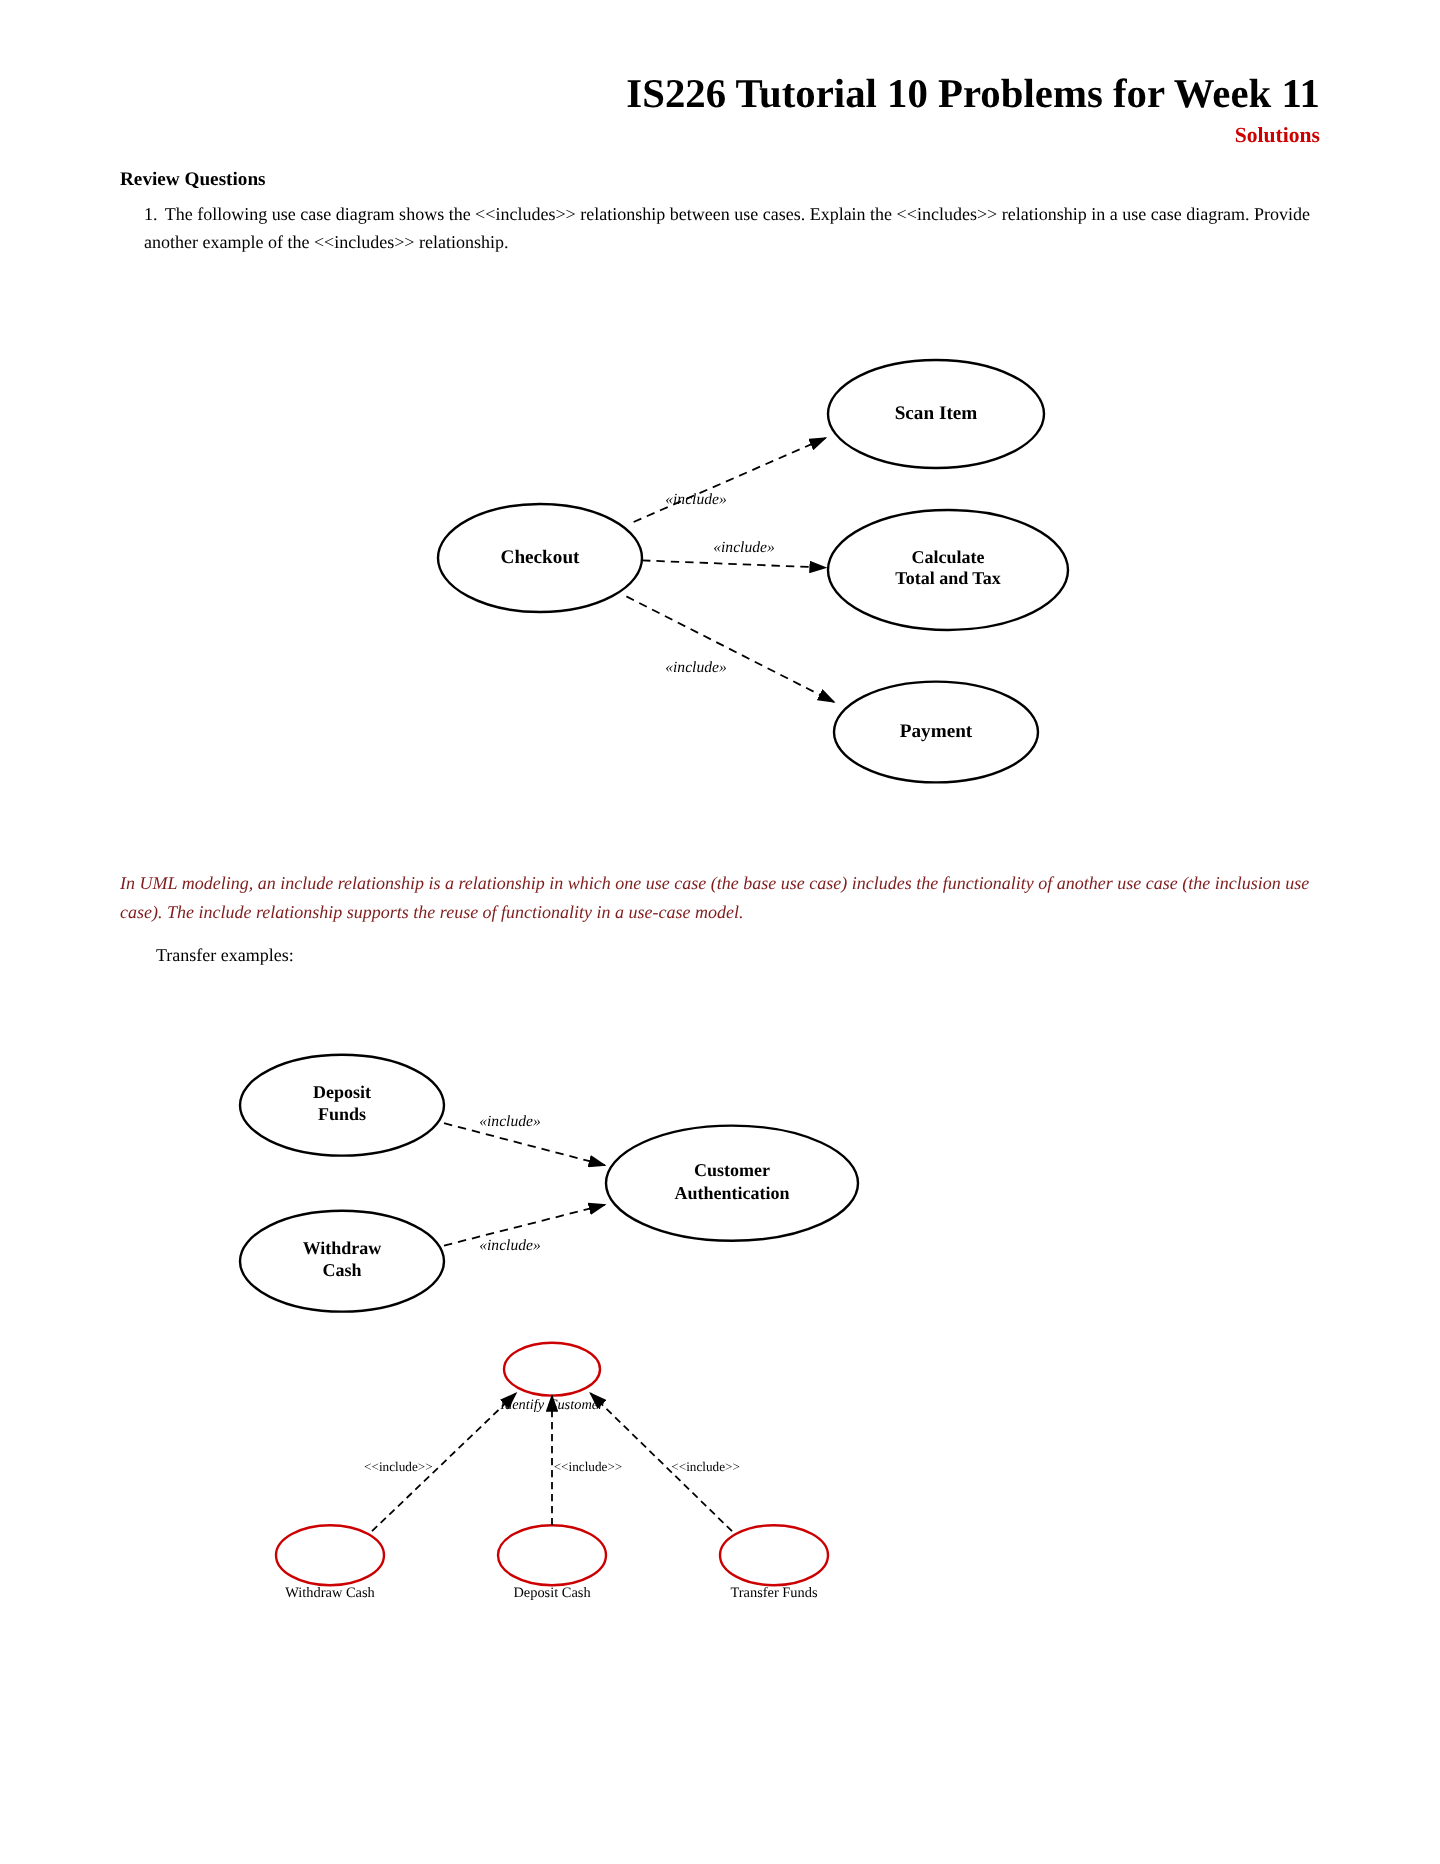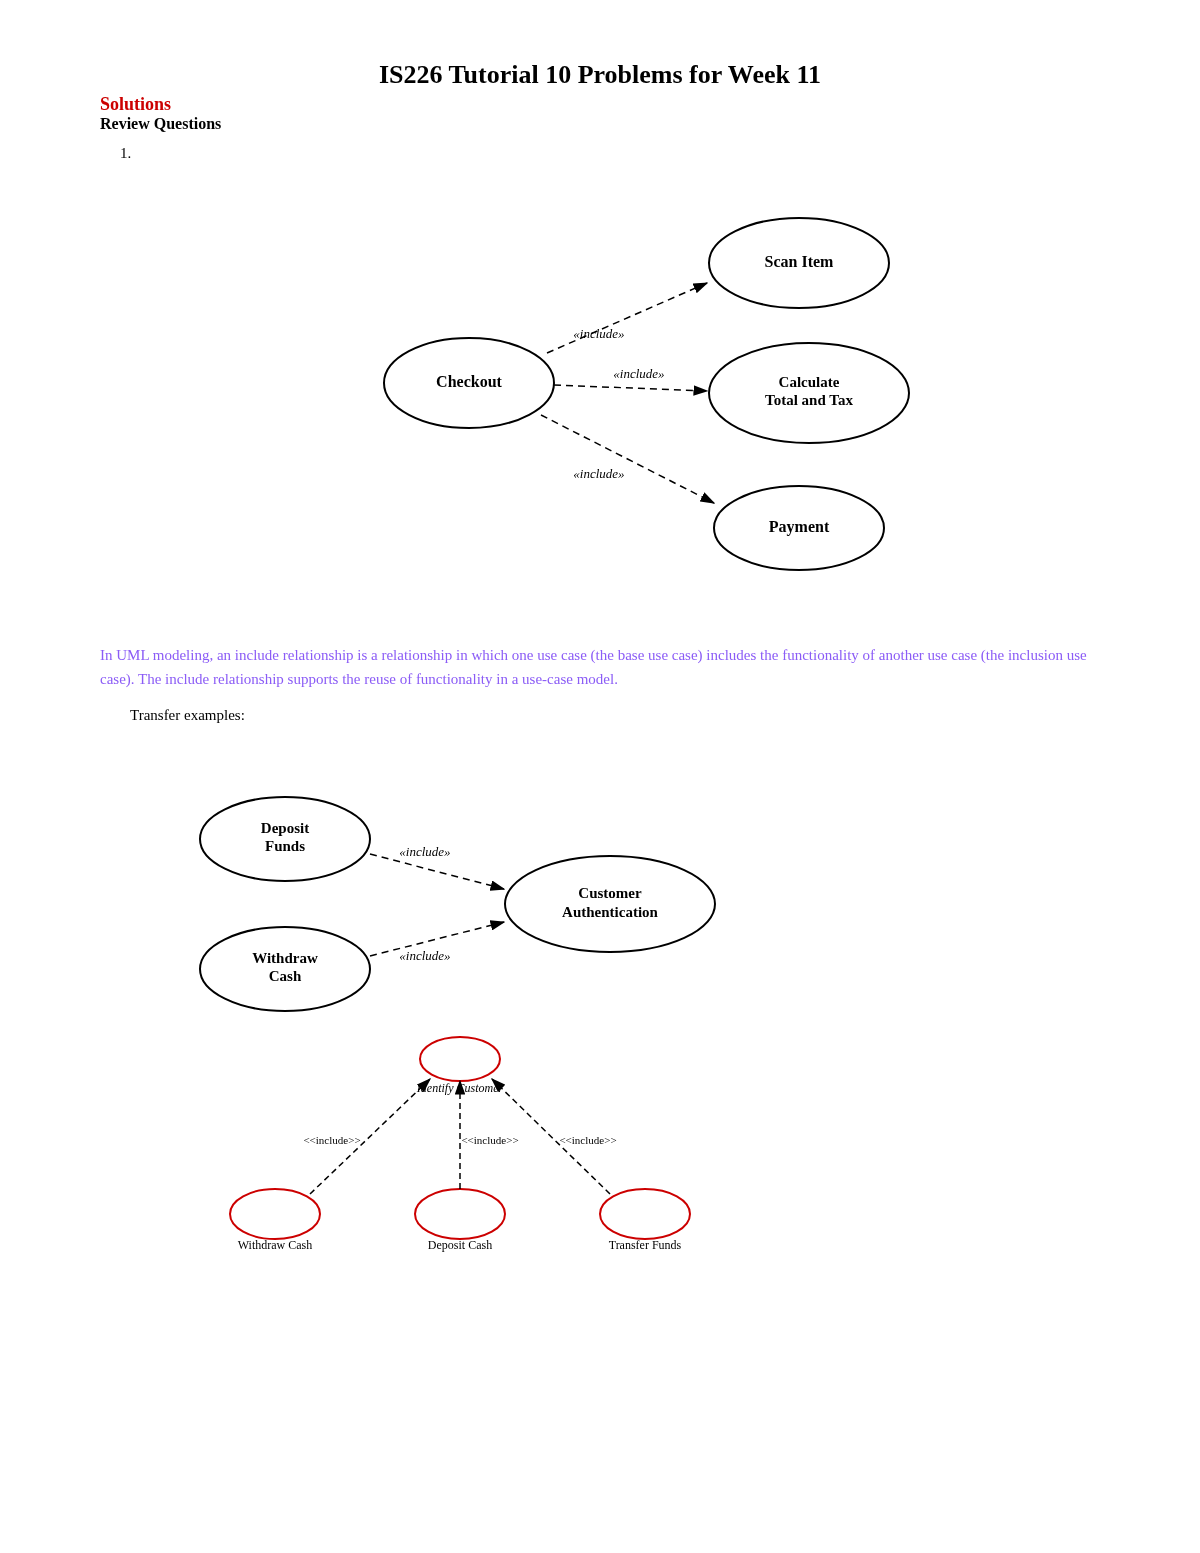--- a/index.html
+++ b/index.html
@@ -6,30 +6,31 @@
     body {
       background: #fff;
       font-family: 'Times New Roman', Times, serif;
       font-size: 15px;
       color: #000;
       width: 1200px;
       min-height: 1553px;
       padding: 60px 100px;
     }
     .page-title {
-      text-align: center;
-      font-size: 26px;
+      text-align: right;
+      font-size: 34px;
       font-weight: bold;
       margin-bottom: 4px;
     }
     .solutions-label {
-      text-align: left;
+      text-align: right;
       color: #cc0000;
       font-weight: bold;
       font-size: 18px;
+      margin-bottom: 18px;
     }
     .review-questions-heading {
       font-weight: bold;
       font-size: 16px;
       margin-bottom: 8px;
     }
     .question-text {
       margin-left: 20px;
       margin-bottom: 20px;
       line-height: 1.6;
@@ -41,24 +42,25 @@
     }
     .diagram-container {
       display: flex;
       justify-content: center;
       margin: 20px 0 30px 0;
     }
     svg text {
       font-family: 'Times New Roman', Times, serif;
     }
     .answer-text {
-      color: #8b5cf6;
+      color: #7f1d1d;
       font-size: 15px;
       line-height: 1.6;
       margin-bottom: 16px;
+      font-style: italic;
     }
     .further-examples {
       margin-left: 30px;
       font-size: 15px;
       margin-bottom: 20px;
     }
     .diagram2-container {
       display: flex;
       margin: 10px 0;
     }
@@ -66,20 +68,21 @@
 </head>
 <body>
 
 <h1 class="page-title">IS226 Tutorial 10 Problems for Week 11</h1>
 <div class="solutions-label">Solutions</div>
 
 <div class="review-questions-heading">Review Questions</div>
 
 <div class="question-text">
   <span class="question-number">1.</span>
+  <span>The following use case diagram shows the &lt;&lt;includes&gt;&gt; relationship between use cases. Explain the &lt;&lt;includes&gt;&gt; relationship in a use case diagram. Provide another example of the &lt;&lt;includes&gt;&gt; relationship.</span>
 </div>
 
 <div class="diagram-container">
   <svg width="700" height="460">
 
     <ellipse cx="200" cy="230" rx="85" ry="45" fill="white" stroke="black" stroke-width="2"></ellipse>
     <text x="200" y="234" text-anchor="middle" font-size="16" font-weight="bold">Checkout</text>
 
     <ellipse cx="530" cy="110" rx="90" ry="45" fill="white" stroke="black" stroke-width="2"></ellipse>
     <text x="530" y="114" text-anchor="middle" font-size="16" font-weight="bold">Scan Item</text>

